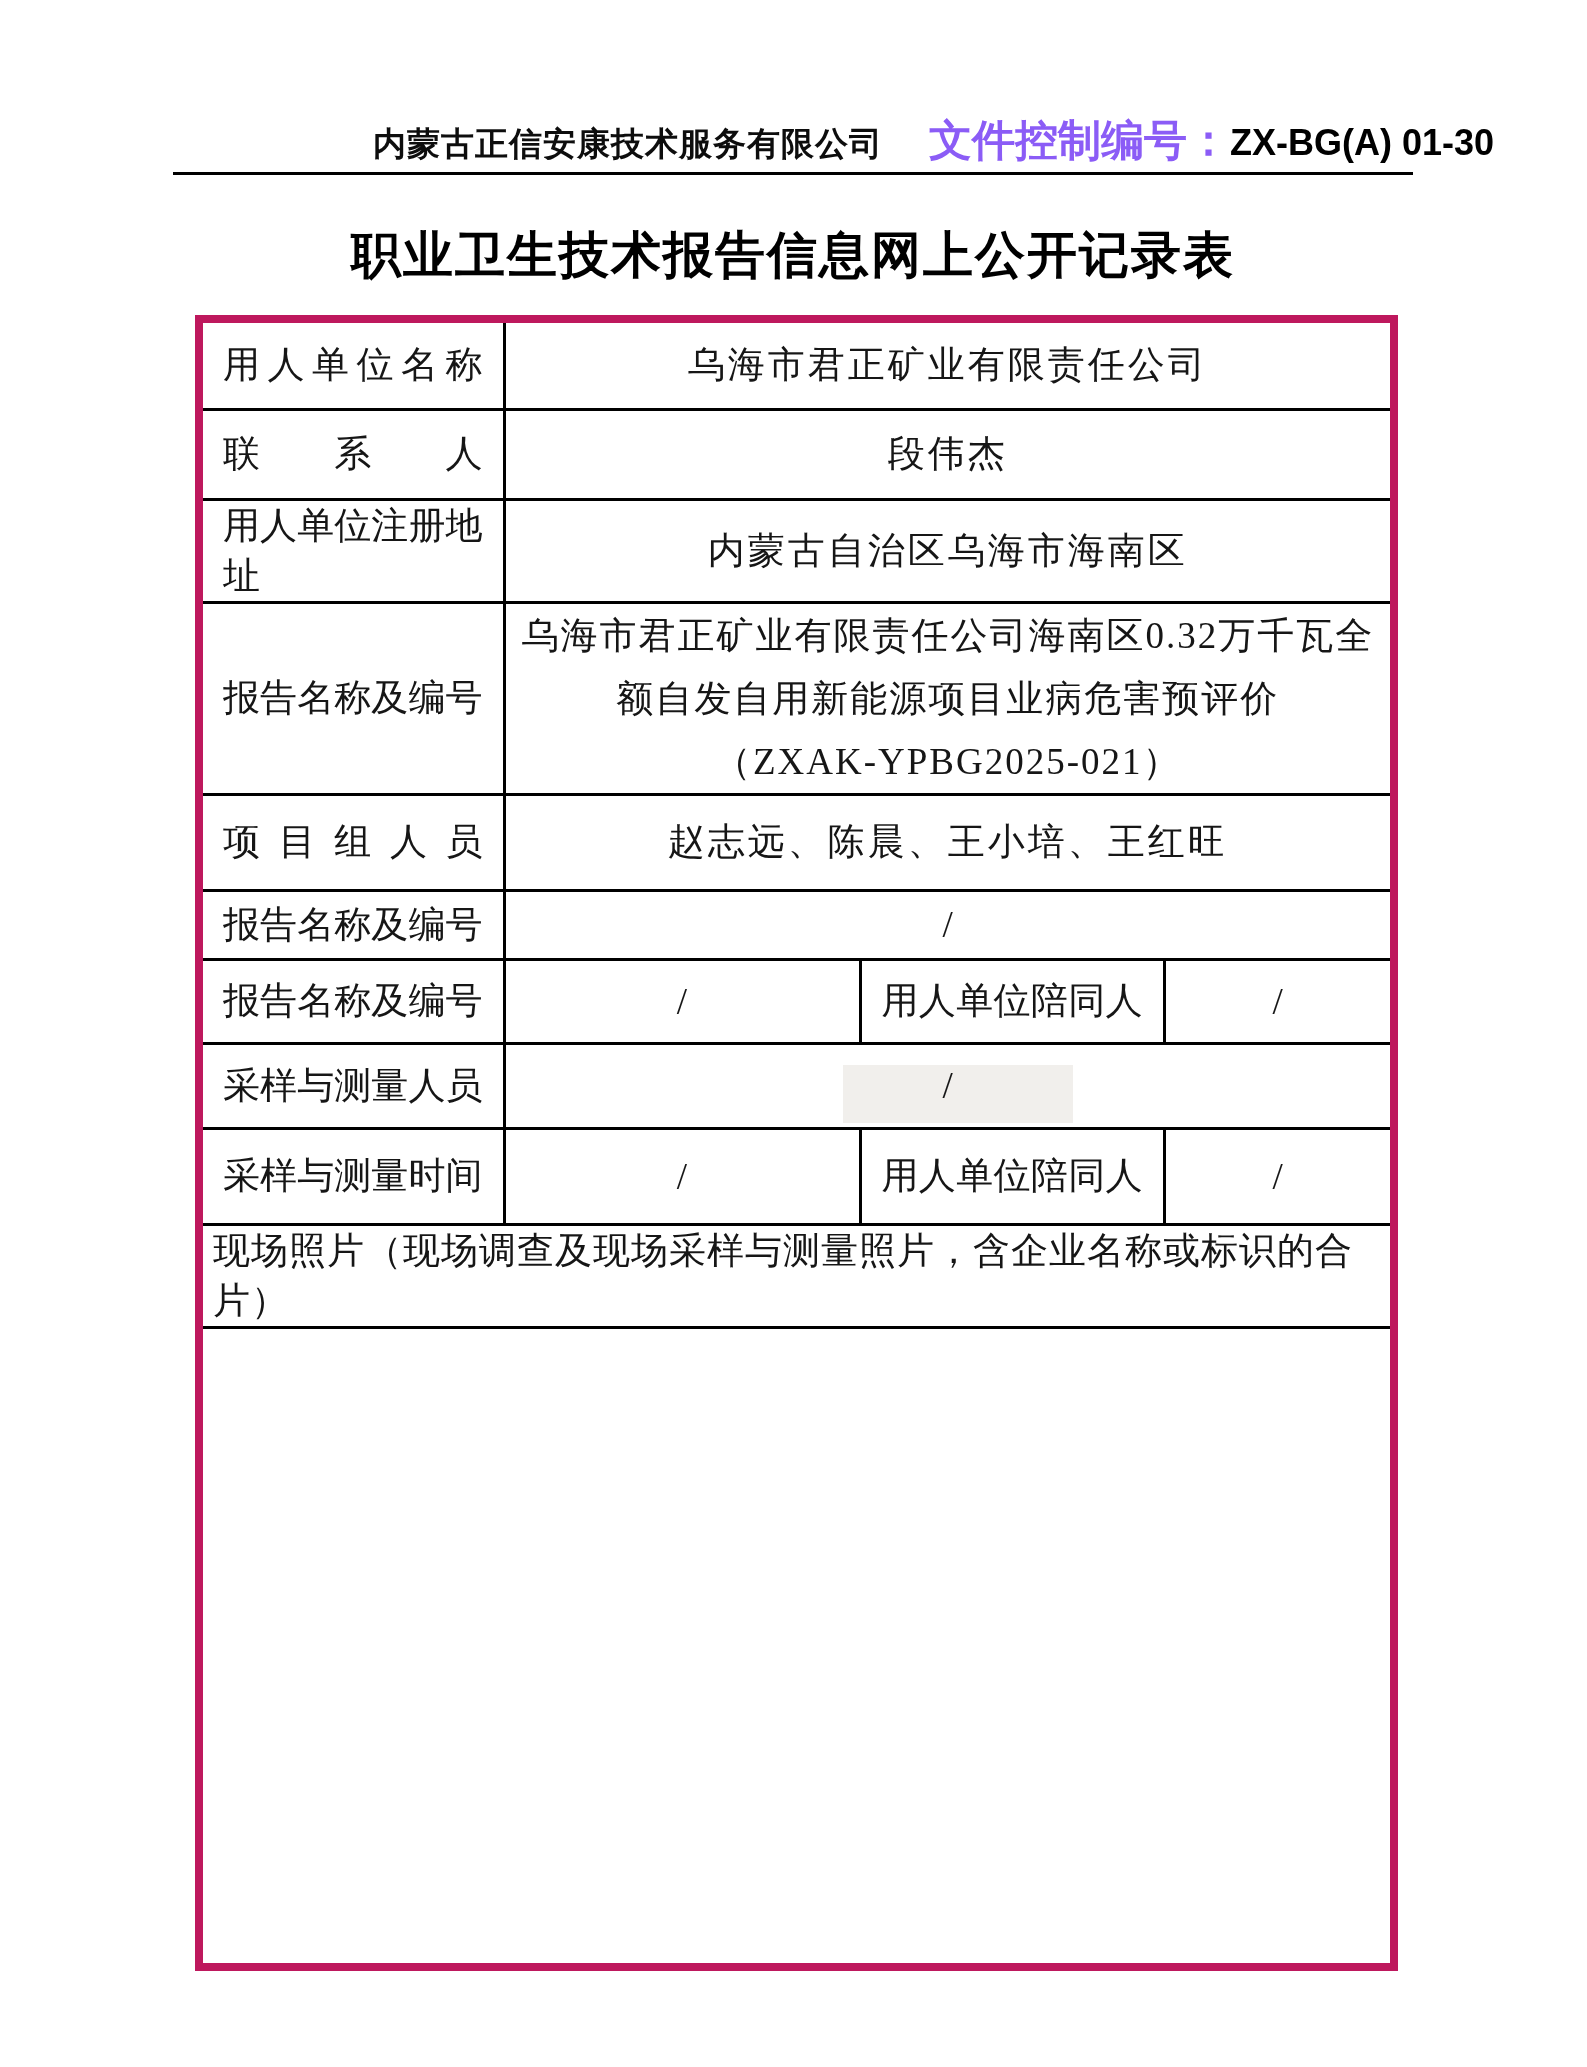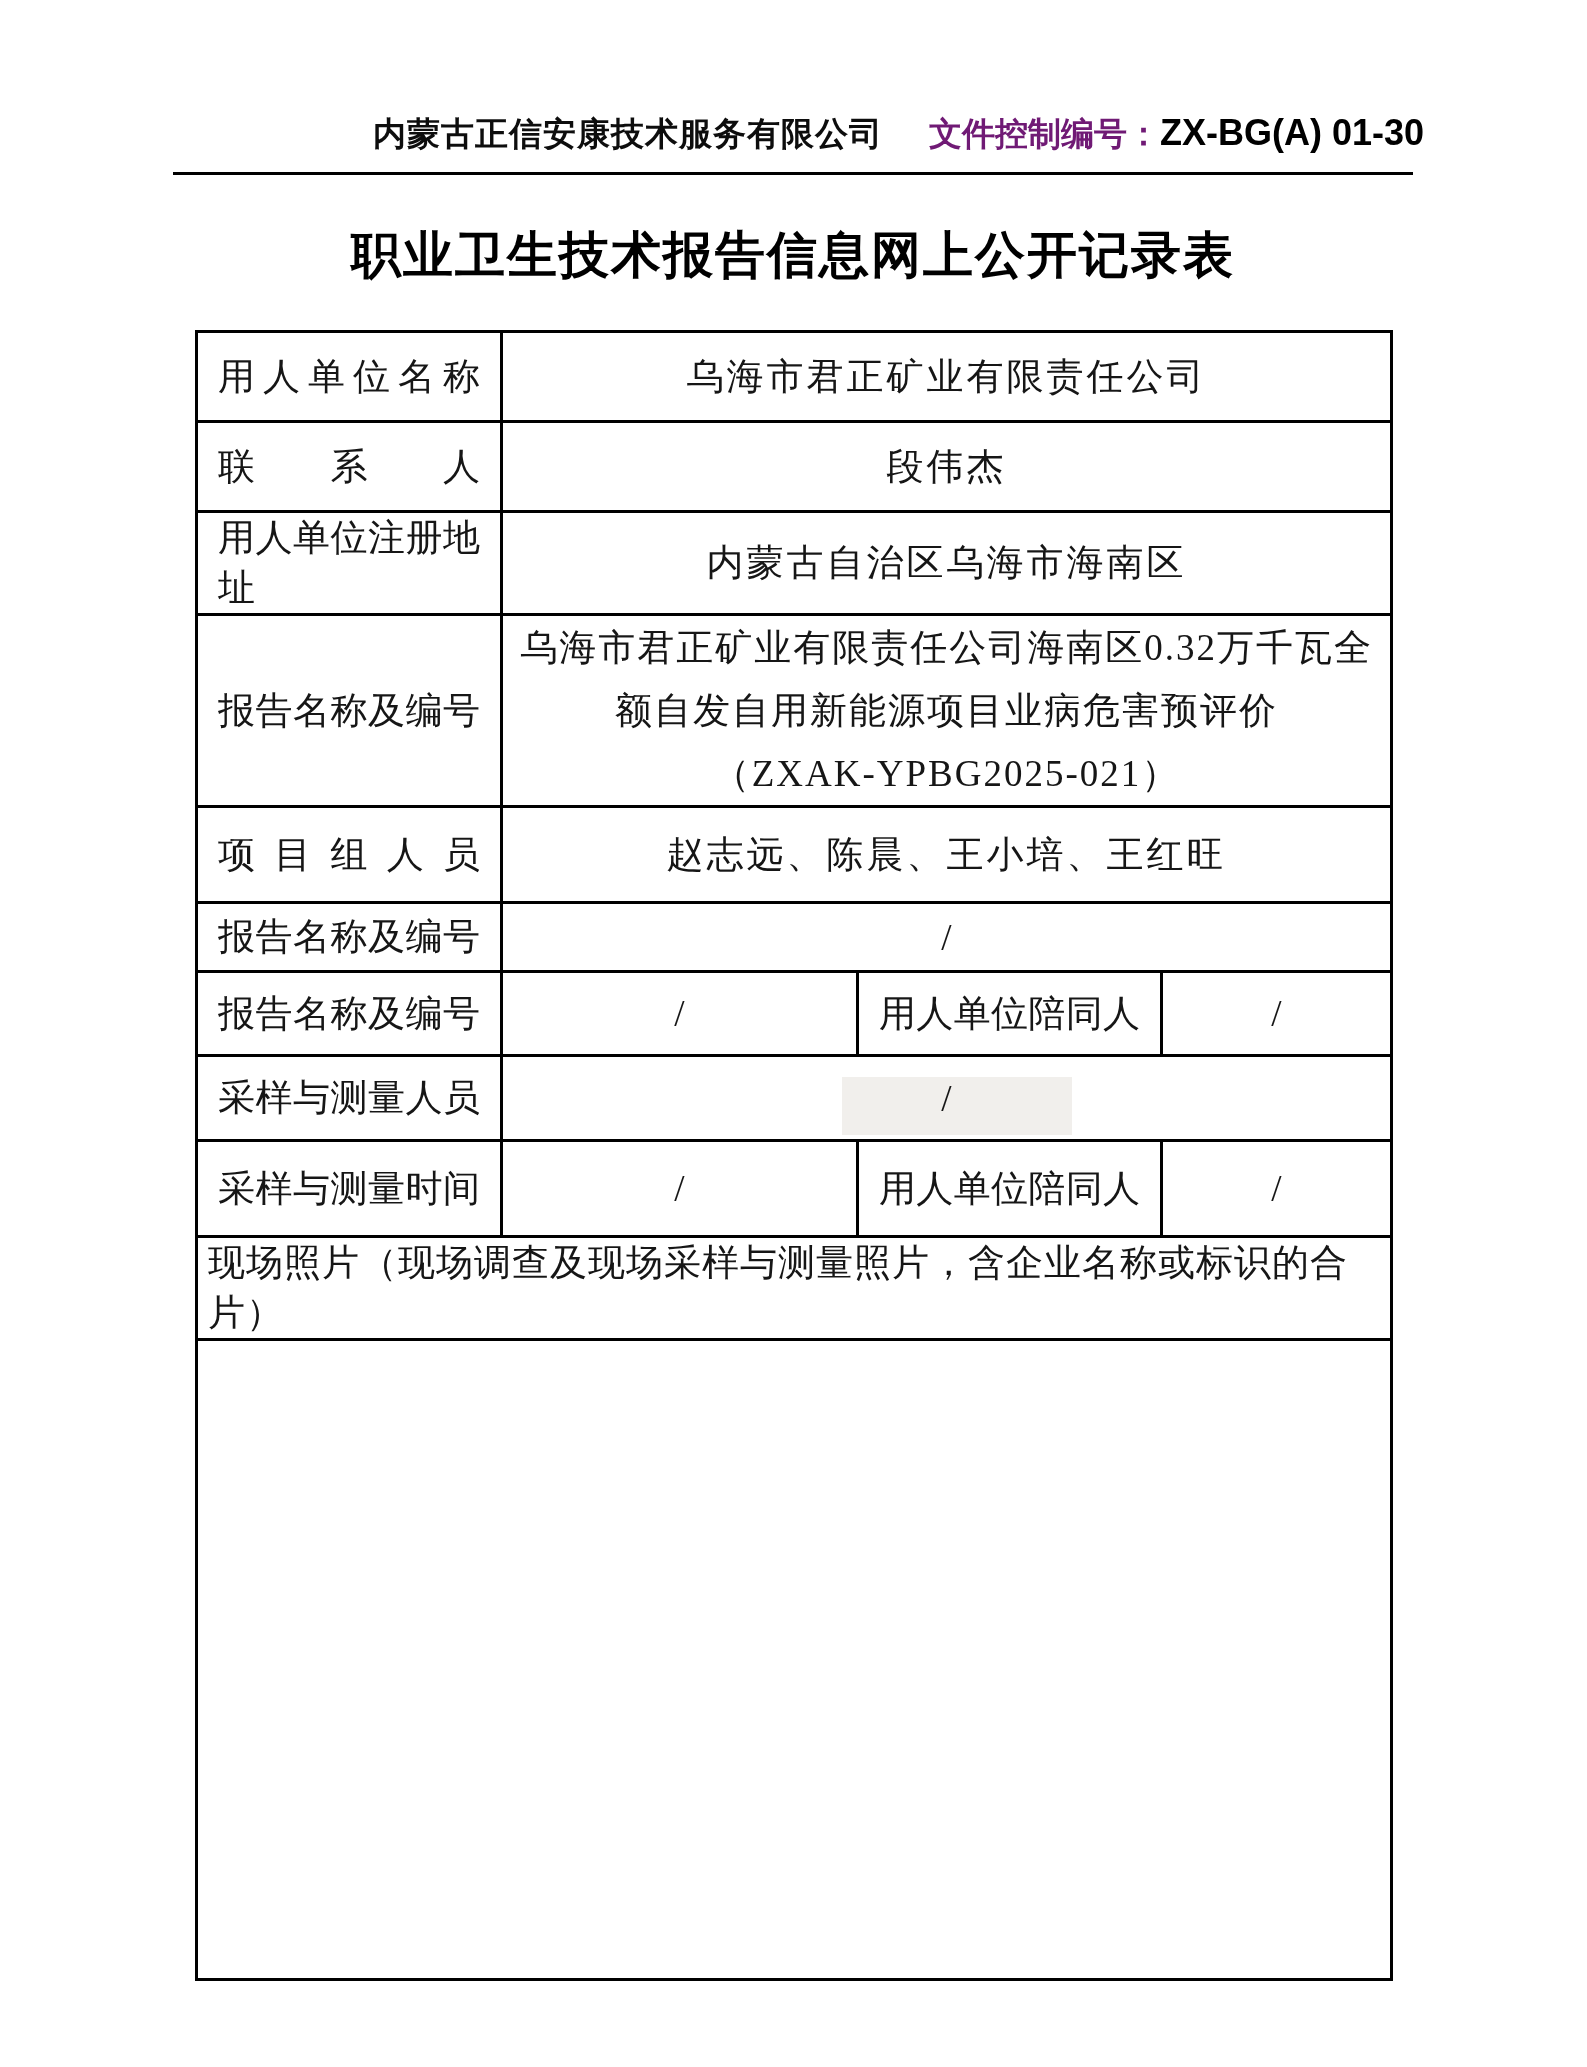--- a/index.html
+++ b/index.html
@@ -26,22 +26,22 @@
     font-family: "Liberation Sans", sans-serif;
     font-weight: 700;
     font-size: 33px;
     letter-spacing: 1px;
     color: #0d0d0d;
   }
   .doc-header .gap { display: inline-block; width: 46px; }
   .doc-header .ctrl-label {
     font-family: "Liberation Sans", sans-serif;
     font-weight: 700;
-    font-size: 33px;
-    color: #701a75;
+    font-size: 43px;
+    color: #8b5cf6;
   }
   .doc-header .ctrl-number {
     font-family: "Liberation Sans", sans-serif;
     font-weight: 700;
     font-size: 36px;
     letter-spacing: 0px;
     color: #000000;
     text-align: right;
   }
   .header-rule {
@@ -65,25 +65,25 @@
     font-size: 50px;
     letter-spacing: 2px;
     color: #000000;
     white-space: nowrap;
   }
 
   
   table.record {
     position: absolute;
     left: 195px;
-    top: 330px;
+    top: 315px;
     width: 1195px;
     border-collapse: collapse;
     table-layout: fixed;
-    border: 2px solid #be185d;
+    border: 8px solid #be185d;
   }
   table.record td {
     border: 3px solid #000000;
     vertical-align: middle;
     font-size: 37px;
     color: #161616;
     overflow: hidden;
   }
   td.lbl {
     text-align: justify;

